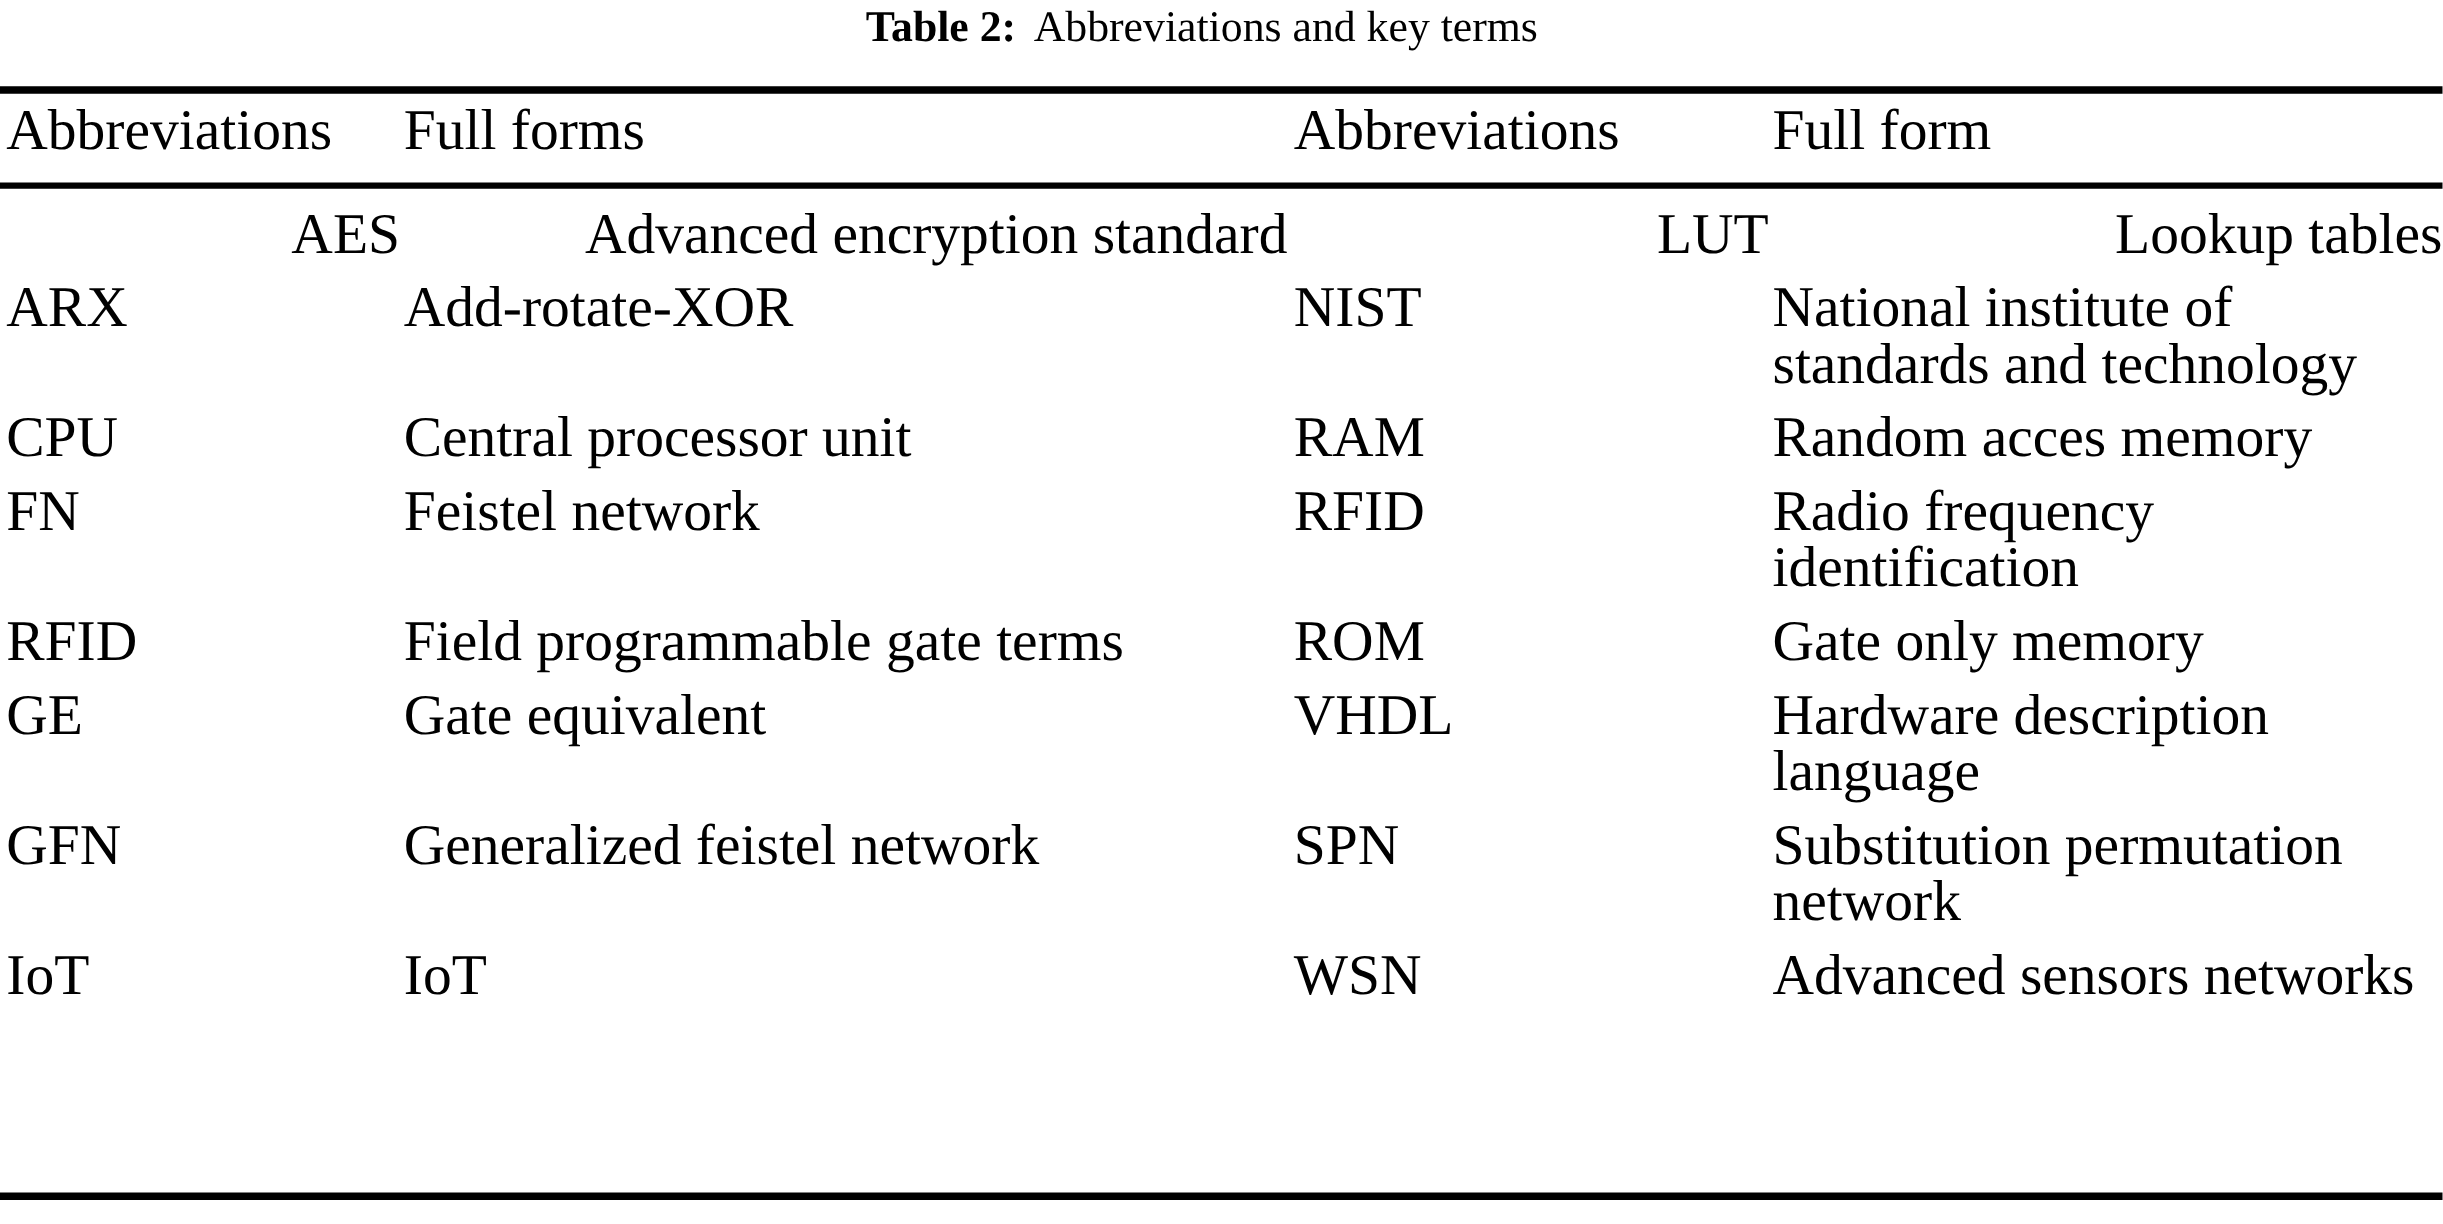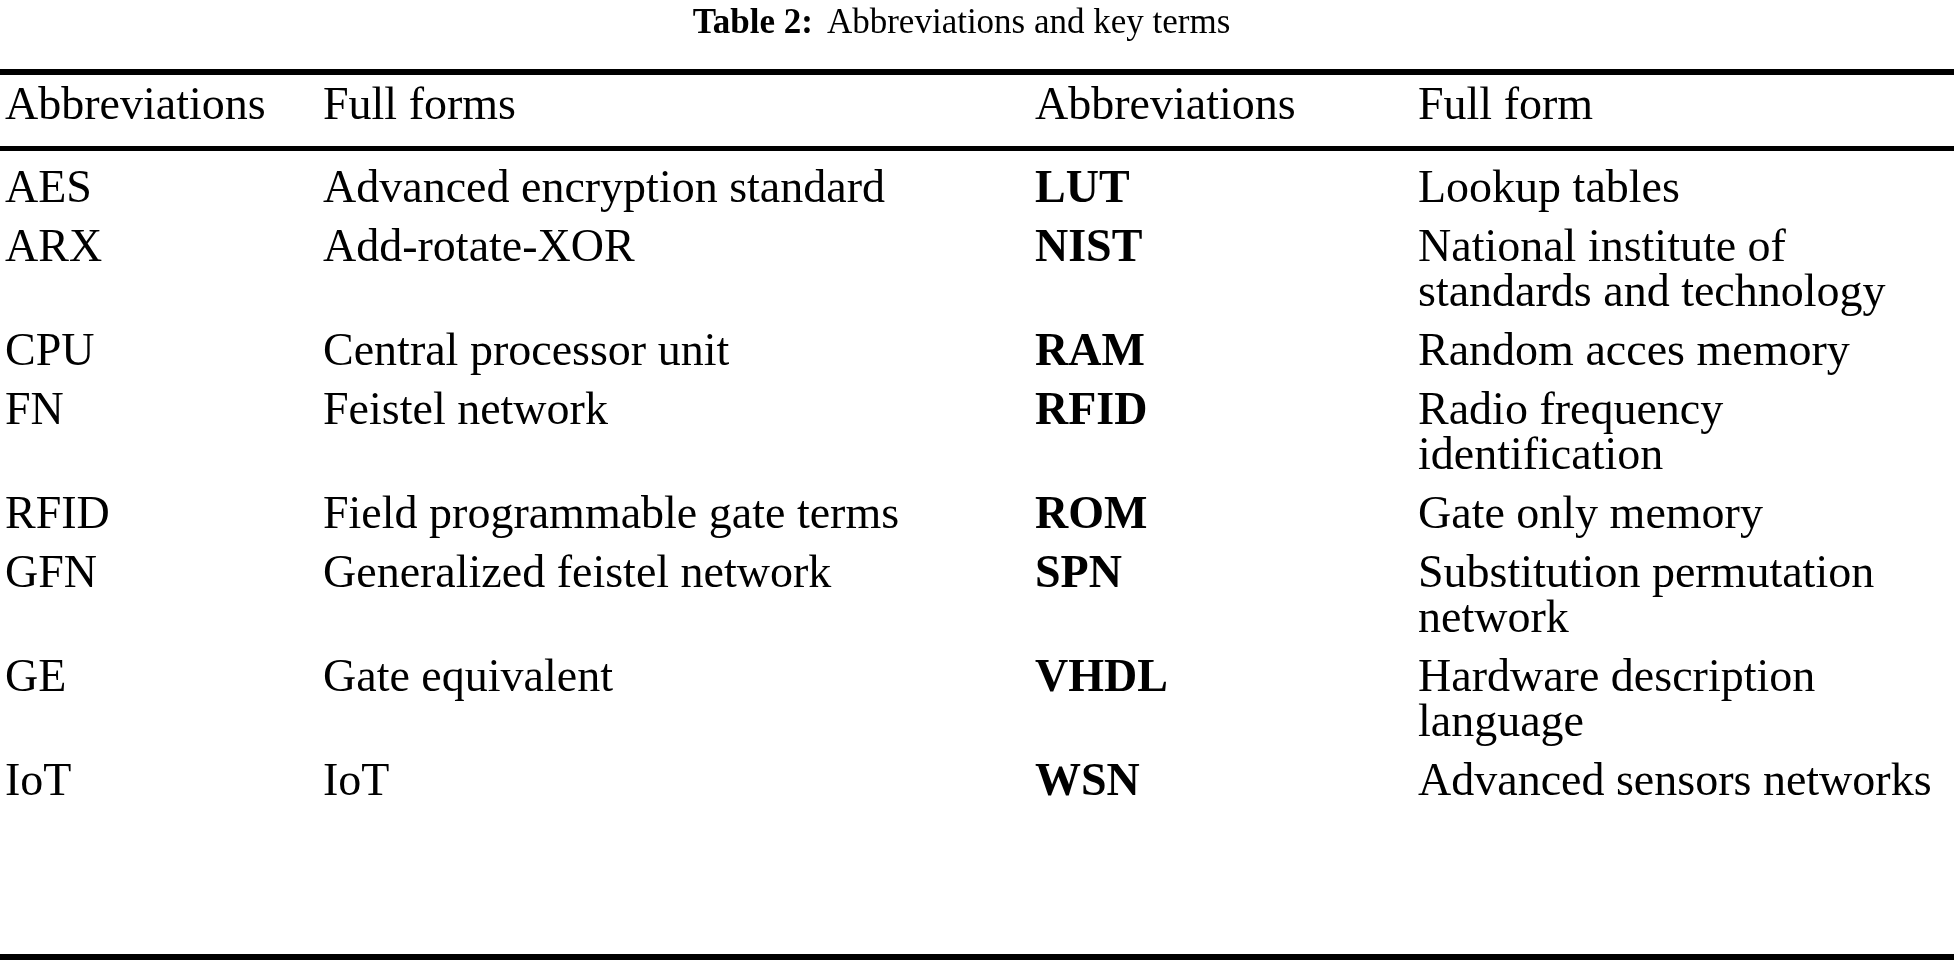--- a/index.html
+++ b/index.html
@@ -81,24 +81,24 @@
     padding-top: 6px;
   }
   .tbl thead th.cell1 { padding-left: 5px; }
   .tbl thead th.cell2 { padding-left: 3px; }
   .tbl thead th.cell3 { padding-left: 5px; }
   .tbl thead th.cell4 { padding-left: 3px; }
 
   .tbl tbody td { padding-top: 10px; padding-bottom: 4px; }
   .tbl tbody td.cell1 { padding-left: 5px; }
   .tbl tbody td.cell2 { padding-left: 3px; }
-  .tbl tbody td.cell3 { padding-left: 5px; font-weight: bold; }
+  .tbl tbody td.cell3 { padding-left: 5px; }
   .tbl tbody td.cell4 { padding-left: 3px; }
 
-  .tbl tbody tr.r-tall td { padding-top: 12px; }
+  .tbl tbody tr.r-tall td { padding-top: 12px; text-align: right; }
 </style>
 </head>
 <body>
 
 <div class="page">
 
   <div class="caption">
     <span class="caption-label">Table 2:</span><span class="caption-text">Abbreviations and key terms</span>
   </div>
 
@@ -146,30 +146,30 @@
         <td class="cell3">RFID</td>
         <td class="cell4">Radio frequency identification</td>
       </tr>
       <tr>
         <td class="cell1">RFID</td>
         <td class="cell2">Field programmable gate terms</td>
         <td class="cell3">ROM</td>
         <td class="cell4">Gate only memory</td>
       </tr>
       <tr>
+        <td class="cell1">GE</td>
+        <td class="cell2">Gate equivalent</td>
+        <td class="cell3">VHDL</td>
+        <td class="cell4">Hardware description language</td>
+      </tr>
+      <tr>
         <td class="cell1">GFN</td>
         <td class="cell2">Generalized feistel network</td>
         <td class="cell3">SPN</td>
         <td class="cell4">Substitution permutation network</td>
-      </tr>
-      <tr>
-        <td class="cell1">GE</td>
-        <td class="cell2">Gate equivalent</td>
-        <td class="cell3">VHDL</td>
-        <td class="cell4">Hardware description language</td>
       </tr>
       <tr>
         <td class="cell1">IoT</td>
         <td class="cell2">IoT</td>
         <td class="cell3">WSN</td>
         <td class="cell4">Advanced sensors networks</td>
       </tr>
     </tbody>
   </table>
 

